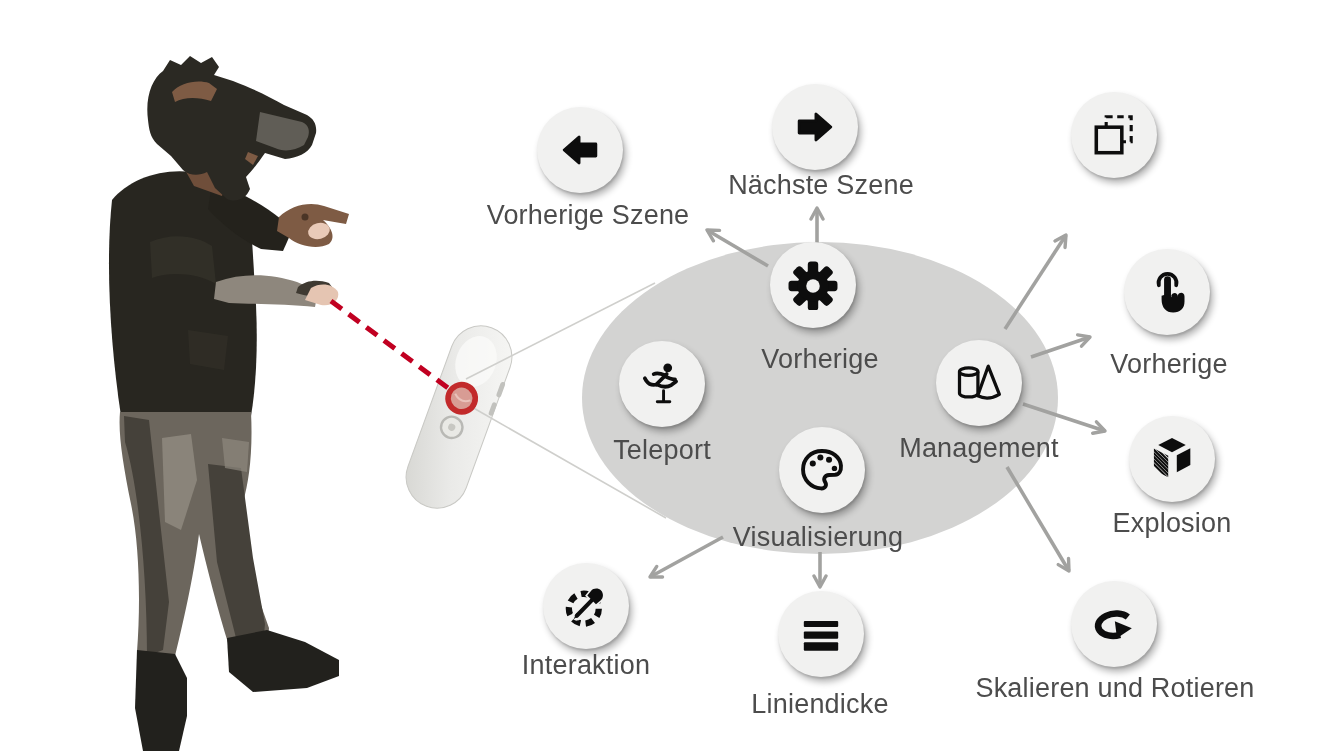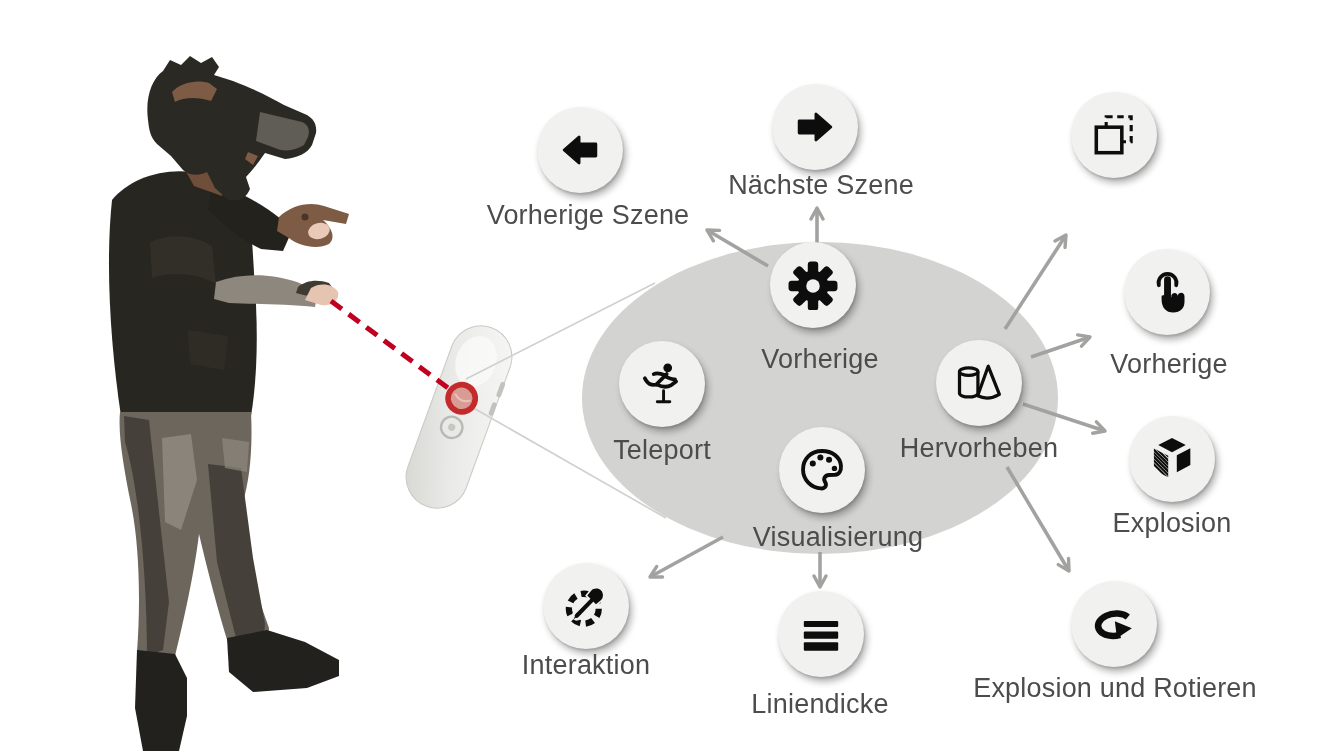--- a/index.html
+++ b/index.html
@@ -216,21 +216,21 @@
       <rect x="7.5" y="11.5" width="33" height="5.8" rx="1" fill="#0d0d0d"></rect>
       <rect x="7.5" y="21.6" width="33" height="7" rx="1" fill="#0d0d0d"></rect>
       <rect x="7.5" y="31.8" width="33" height="8.2" rx="1" fill="#0d0d0d"></rect>
     </svg>
   </div>
 
   <div class="lbl" style="left:588px;top:202px">Vorherige Szene</div>
   <div class="lbl" style="left:821px;top:172px">Nächste Szene</div>
   <div class="lbl" style="left:820px;top:346px">Vorherige</div>
   <div class="lbl" style="left:662px;top:437px">Teleport</div>
-  <div class="lbl" style="left:838px;top:524px">Visualisierung</div>
-  <div class="lbl" style="left:979px;top:435px">Hervorheben</div>
+  <div class="lbl" style="left:818px;top:524px">Visualisierung</div>
+  <div class="lbl" style="left:979px;top:435px">Management</div>
   <div class="lbl" style="left:1169px;top:351px">Vorherige</div>
   <div class="lbl" style="left:1172px;top:510px">Explosion</div>
-  <div class="lbl" style="left:1115px;top:675px">Explosion und Rotieren</div>
+  <div class="lbl" style="left:1115px;top:675px">Skalieren und Rotieren</div>
   <div class="lbl" style="left:586px;top:652px">Interaktion</div>
   <div class="lbl" style="left:820px;top:691px">Liniendicke</div>
 
 </div>
 
 </body></html>

